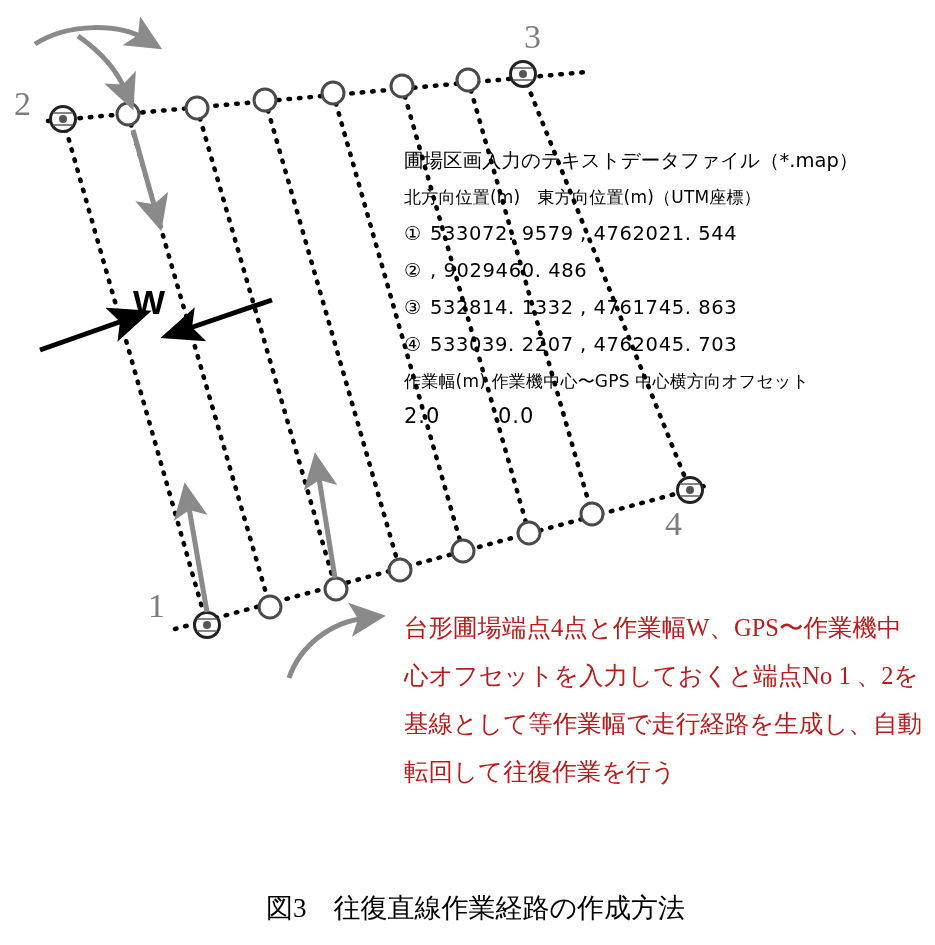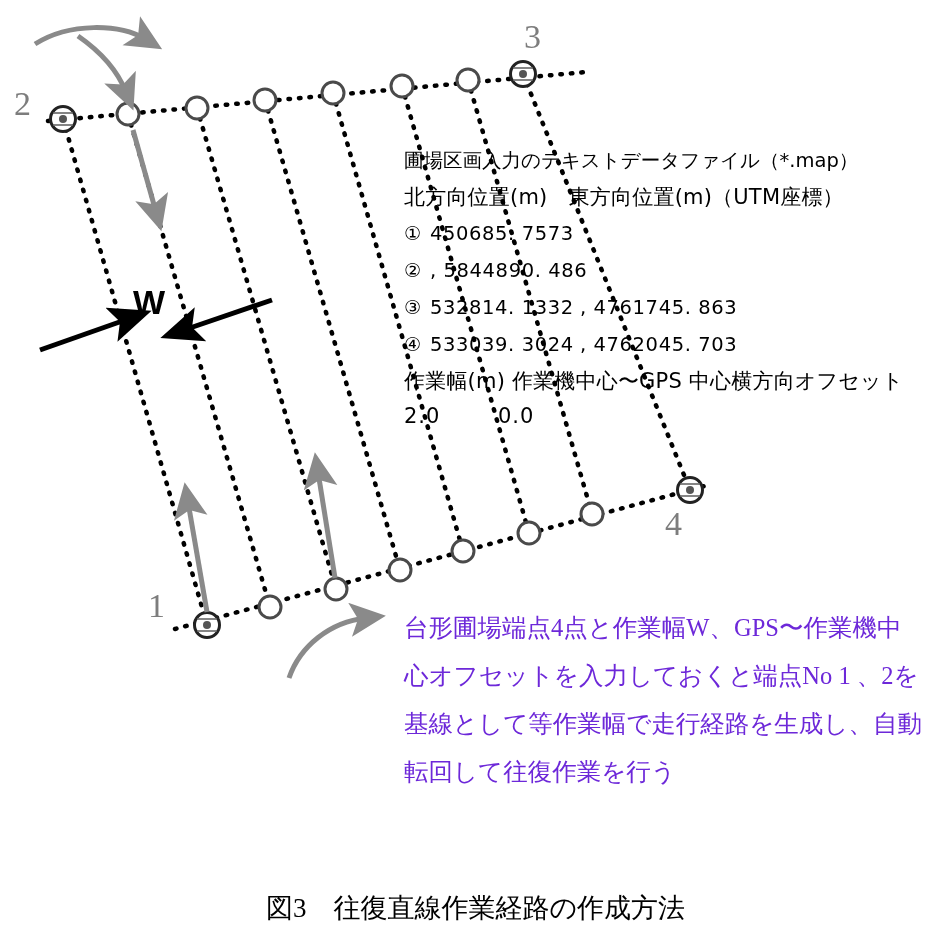--- a/index.html
+++ b/index.html
@@ -35,21 +35,21 @@
   }
   
   #data-panel {
     position: absolute;
     left: 404px;
     top: 143px;
     width: 400px;
   }
   #data-panel .line {
     font-family: "DejaVu Sans", sans-serif;
-    font-size: 21px;
+    font-size: 17px;
     line-height: 36px;
     letter-spacing: 0.2px;
     white-space: nowrap;
     color: #000;
   }
   #data-panel .line.title {
     font-size: 19.5px;
     letter-spacing: 0px;
   }
   .coord-row {
@@ -86,21 +86,21 @@
 
   
   #description {
     position: absolute;
     left: 404px;
     top: 604px;
     width: 520px;
     font-family: "Liberation Serif", serif;
     font-size: 24.5px;
     line-height: 48px;
-    color: #6d28d9;
+    color: #b91c1c;
     text-align: left;
   }
   
   #caption {
     position: absolute;
     left: 0;
     top: 890px;
     width: 935px;
     text-align: center;
     font-family: "Liberation Serif", serif;
@@ -229,34 +229,35 @@
   <div class="overlay-text pt-label" style="left:665px; top:505px;">4</div>
 
   <div class="overlay-text" id="label-W" style="left:133px; top:283px;">W</div>
 
   <div id="data-panel">
     <div class="line title">圃場区画入力のテキストデータファイル（*.map）</div>
     <div class="line">北方向位置(m)　東方向位置(m)（UTM座標）</div>
 
     <div class="coord-row">
       <span class="cidx">①</span>
-      <span class="cnorth">450685. 7573</span>
+      <span class="cnorth">533072. 9579</span>
+      <span class="ceast">, 4762021. 544</span>
     </div>
     <div class="coord-row">
       <span class="cidx">②</span>
-      <span class="ceast">, 5844890. 486</span>
+      <span class="ceast">, 9029460. 486</span>
     </div>
     <div class="coord-row">
       <span class="cidx">③</span>
       <span class="cnorth">532814. 1332</span>
       <span class="ceast">, 4761745. 863</span>
     </div>
     <div class="coord-row">
       <span class="cidx">④</span>
-      <span class="cnorth">533039. 3024</span>
+      <span class="cnorth">533039. 2207</span>
       <span class="ceast">, 4762045. 703</span>
     </div>
 
     <div class="line">作業幅(m) 作業機中心〜GPS 中心横方向オフセット</div>
     <div id="width-row">
       <span class="wval">2.0</span>
       <span>0.0</span>
     </div>
   </div>
 

